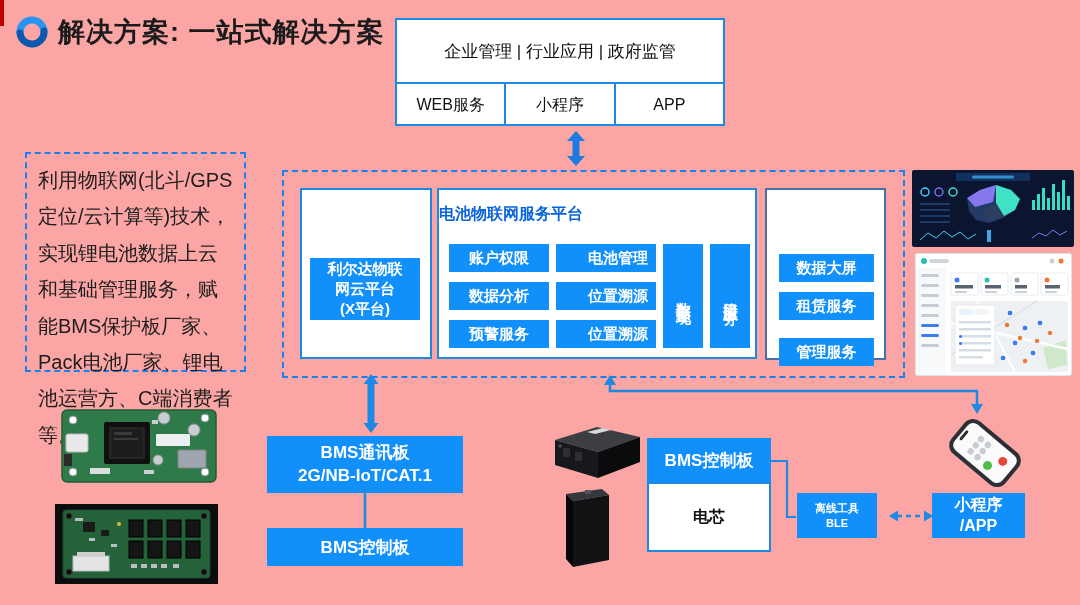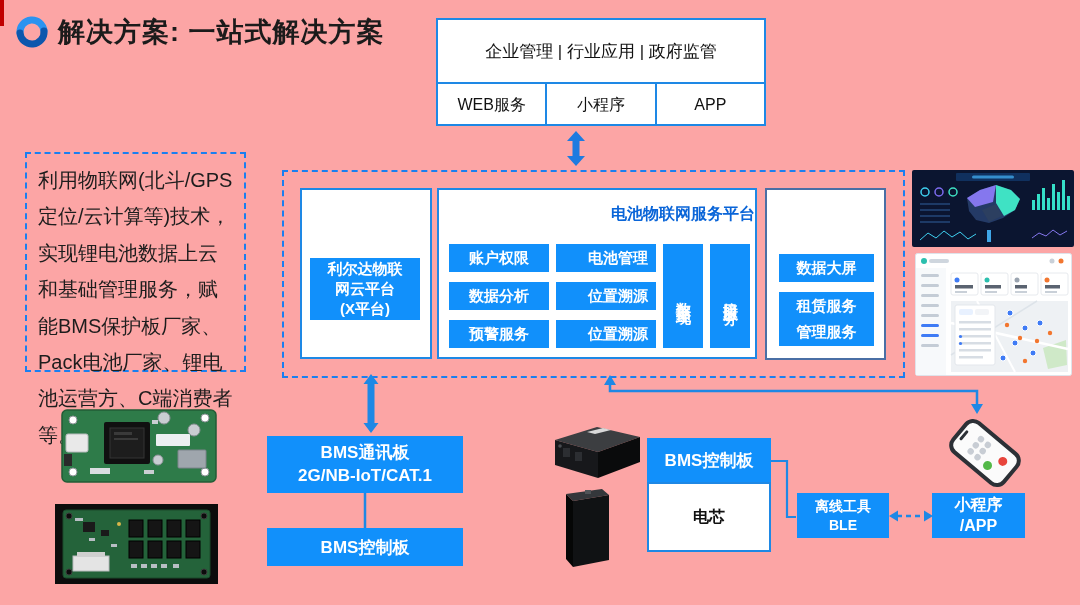--- a/index.html
+++ b/index.html
@@ -5,53 +5,53 @@
   html,body{margin:0;padding:0;background:#fff;}
   #canvas{position:relative;width:1080px;height:605px;background:#fca5a5;overflow:hidden;
           font-family:"Liberation Sans",sans-serif;color:#1a1a1a;}
   .abs{position:absolute;}
   .flexc{display:flex;align-items:center;justify-content:center;text-align:center;}
   .ml{white-space:pre-line;}
   
   #red-accent{left:0;top:12;width:4px;height:26px;background:#c00000;}
   #page-title{left:58px;top:14px;font-size:27px;font-weight:800;letter-spacing:1px;color:#1b1b1b;}
   
-  #top-box{left:436px;top:18px;width:330px;height:108px;border:2px solid #1e88e5;background:#fff;box-sizing:border-box;}
+  #top-box{left:395px;top:18px;width:330px;height:108px;border:2px solid #1e88e5;background:#fff;box-sizing:border-box;}
   #top-box .hdr{height:62px;font-size:17px;color:#111;}
   #top-box .row{display:flex;height:42px;border-top:2px solid #1e88e5;}
   #top-box .cell{flex:1;font-size:16px;color:#111;display:flex;align-items:center;justify-content:center;}
   #top-box .cell + .cell{border-left:2px solid #1e88e5;}
   
   #left-note{left:25px;top:152px;width:221px;height:220px;border:2px dashed #1a7ff0;box-sizing:border-box;
              padding:8px 11px;font-size:20px;line-height:1.82;color:#1d1d1d;}
   
   #main-dashed{left:282px;top:170px;width:623px;height:208px;border:2px dashed #1a7ff0;box-sizing:border-box;}
   .white-box{background:#fff;border:2px solid #1e88e5;box-sizing:border-box;}
   #x-platform-box{left:300px;top:188px;width:132px;height:171px;}
   .bluebox{background:#1190fb;color:#fff;font-weight:bold;display:flex;align-items:center;justify-content:center;
            text-align:center;box-sizing:border-box;}
   #x-platform-label{left:310px;top:258px;width:110px;height:62px;font-size:15px;line-height:1.32;}
   #service-box{left:437px;top:188px;width:320px;height:171px;background:#fff;border:2px solid #1e88e5;box-sizing:border-box;}
-  #service-title{left:0;top:14px;width:100%;text-align:right;font-size:16px;font-weight:bold;color:#0a65d8;}
+  #service-title{left:0;top:14px;width:100%;text-align:left;font-size:16px;font-weight:bold;color:#0a65d8;}
   .svc{width:100px;height:28px;font-size:15px;}
   .svc-c1{left:10px;}
   .svc-c2{left:117px;padding-left:24px;}
   .svc-r1{top:54px;} .svc-r2{top:92px;} .svc-r3{top:130px;}
   .svc-vert{top:54px;width:40px;height:104px;font-size:15px;writing-mode:vertical-rl;text-orientation:upright;letter-spacing:3px;}
   #right-services{left:765px;top:188px;width:121px;height:172px;background:#fff;border:2px solid #4a6fa5;box-sizing:border-box;}
   .rsvc{left:12px;width:95px;height:28px;font-size:15px;margin-top:12px;}
-  .rsvc-r1{top:52px;} .rsvc-r2{top:90px;} .rsvc-r3{top:116px;}
+  .rsvc-r1{top:52px;} .rsvc-r2{top:90px;} .rsvc-r3{top:136px;}
   
   #comm-board{left:267px;top:436px;width:196px;height:57px;font-size:17px;line-height:1.35;}
   #control-board{left:267px;top:528px;width:196px;height:38px;font-size:17px;}
   #pack-box{left:647px;top:438px;width:124px;height:114px;}
   #pack-header{left:0;top:0;width:124px;height:44px;font-size:17px;}
   #pack-cell{left:0;top:44px;width:124px;height:70px;border:2px solid #1e88e5;box-sizing:border-box;background:#fff;
              font-size:16px;font-weight:bold;color:#111;}
-  #offline-tool{left:797px;top:493px;width:92px;height:45px;font-size:14px;line-height:1.3;}
+  #offline-tool{left:797px;top:493px;width:80px;height:45px;font-size:11px;line-height:1.3;}
   #mini-app{left:932px;top:493px;width:93px;height:45px;font-size:16px;line-height:1.3;}
   svg{display:block;}
   #connectors{left:0;top:0;width:1080px;height:605px;pointer-events:none;z-index:6;}
 </style>
 </head>
 <body>
 
 <div id="canvas">
 
   <div id="red-accent" class="abs"></div>

